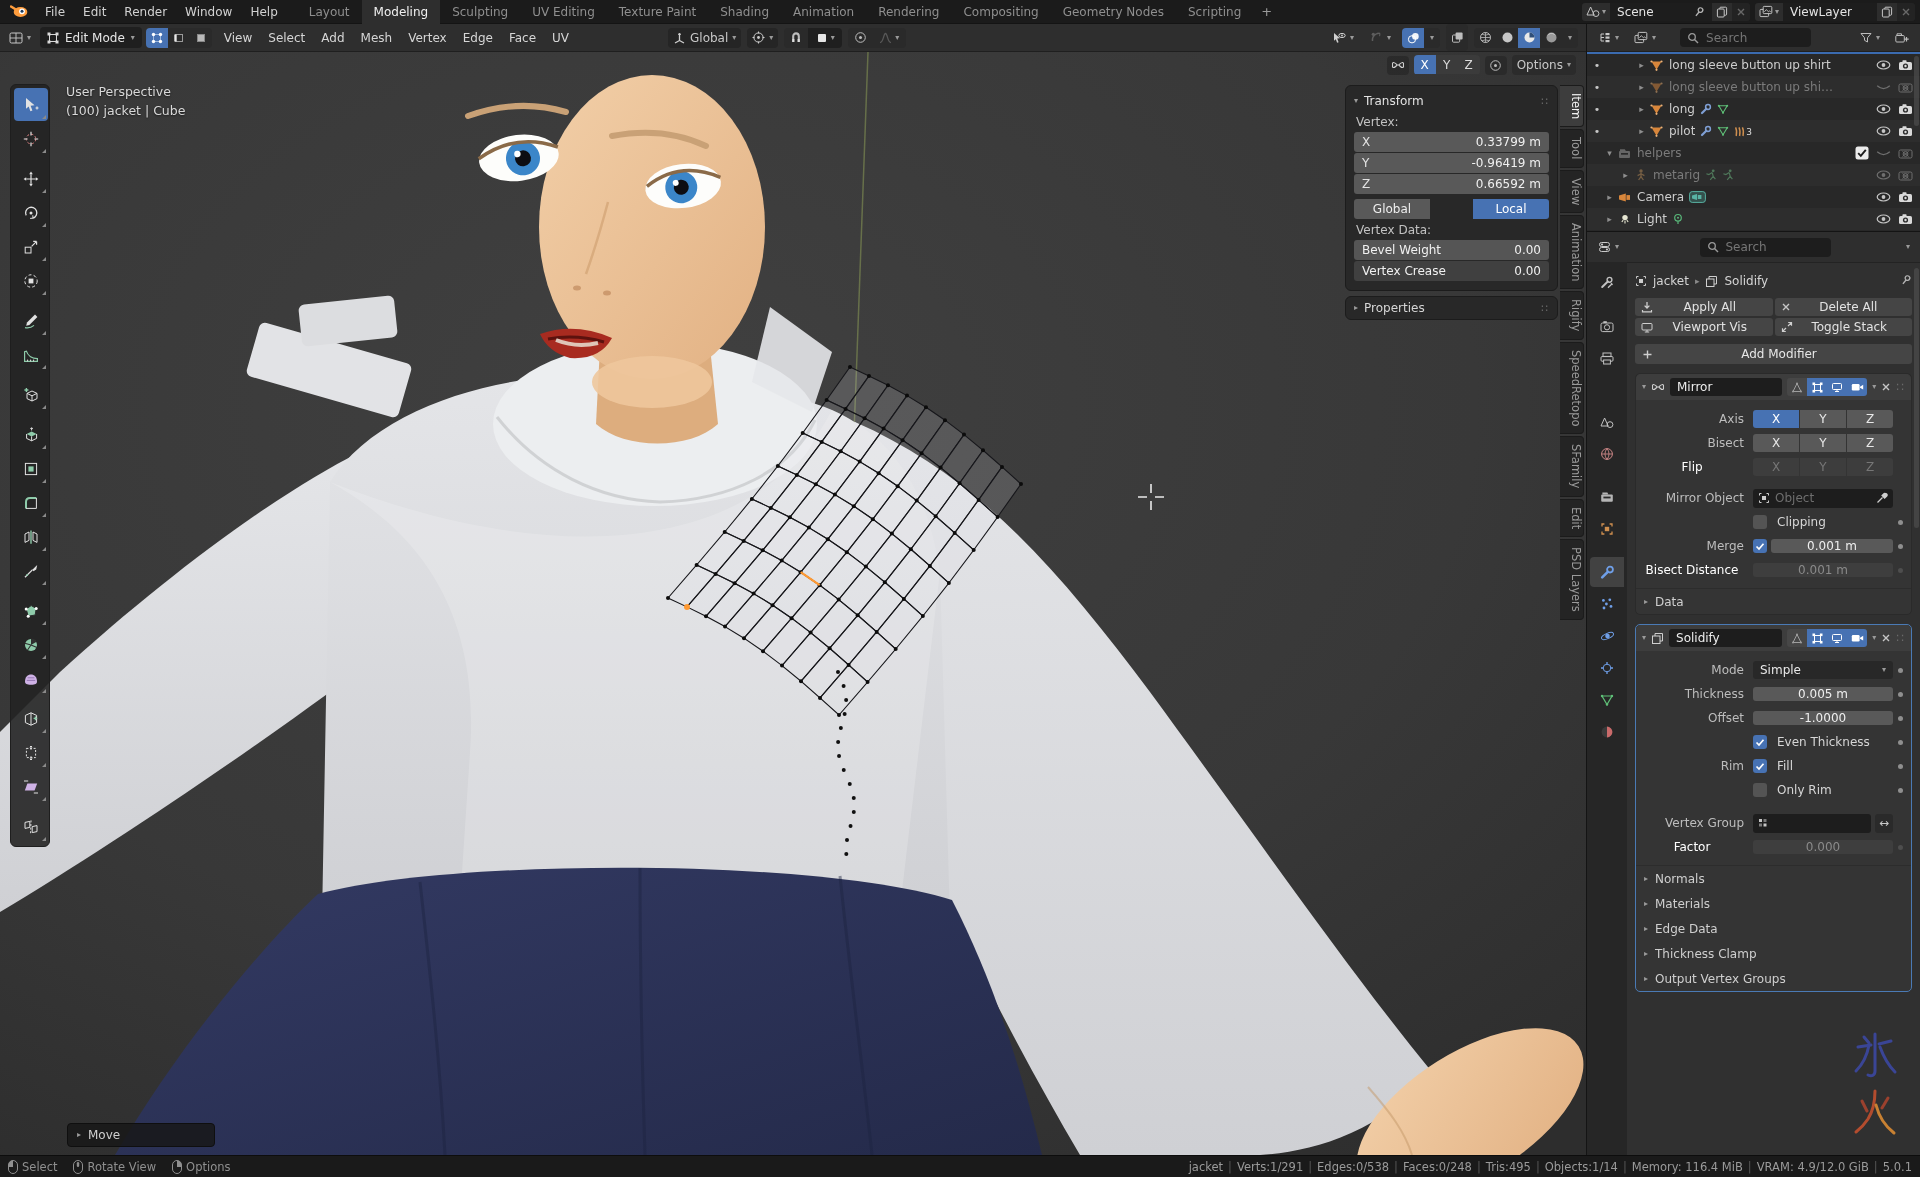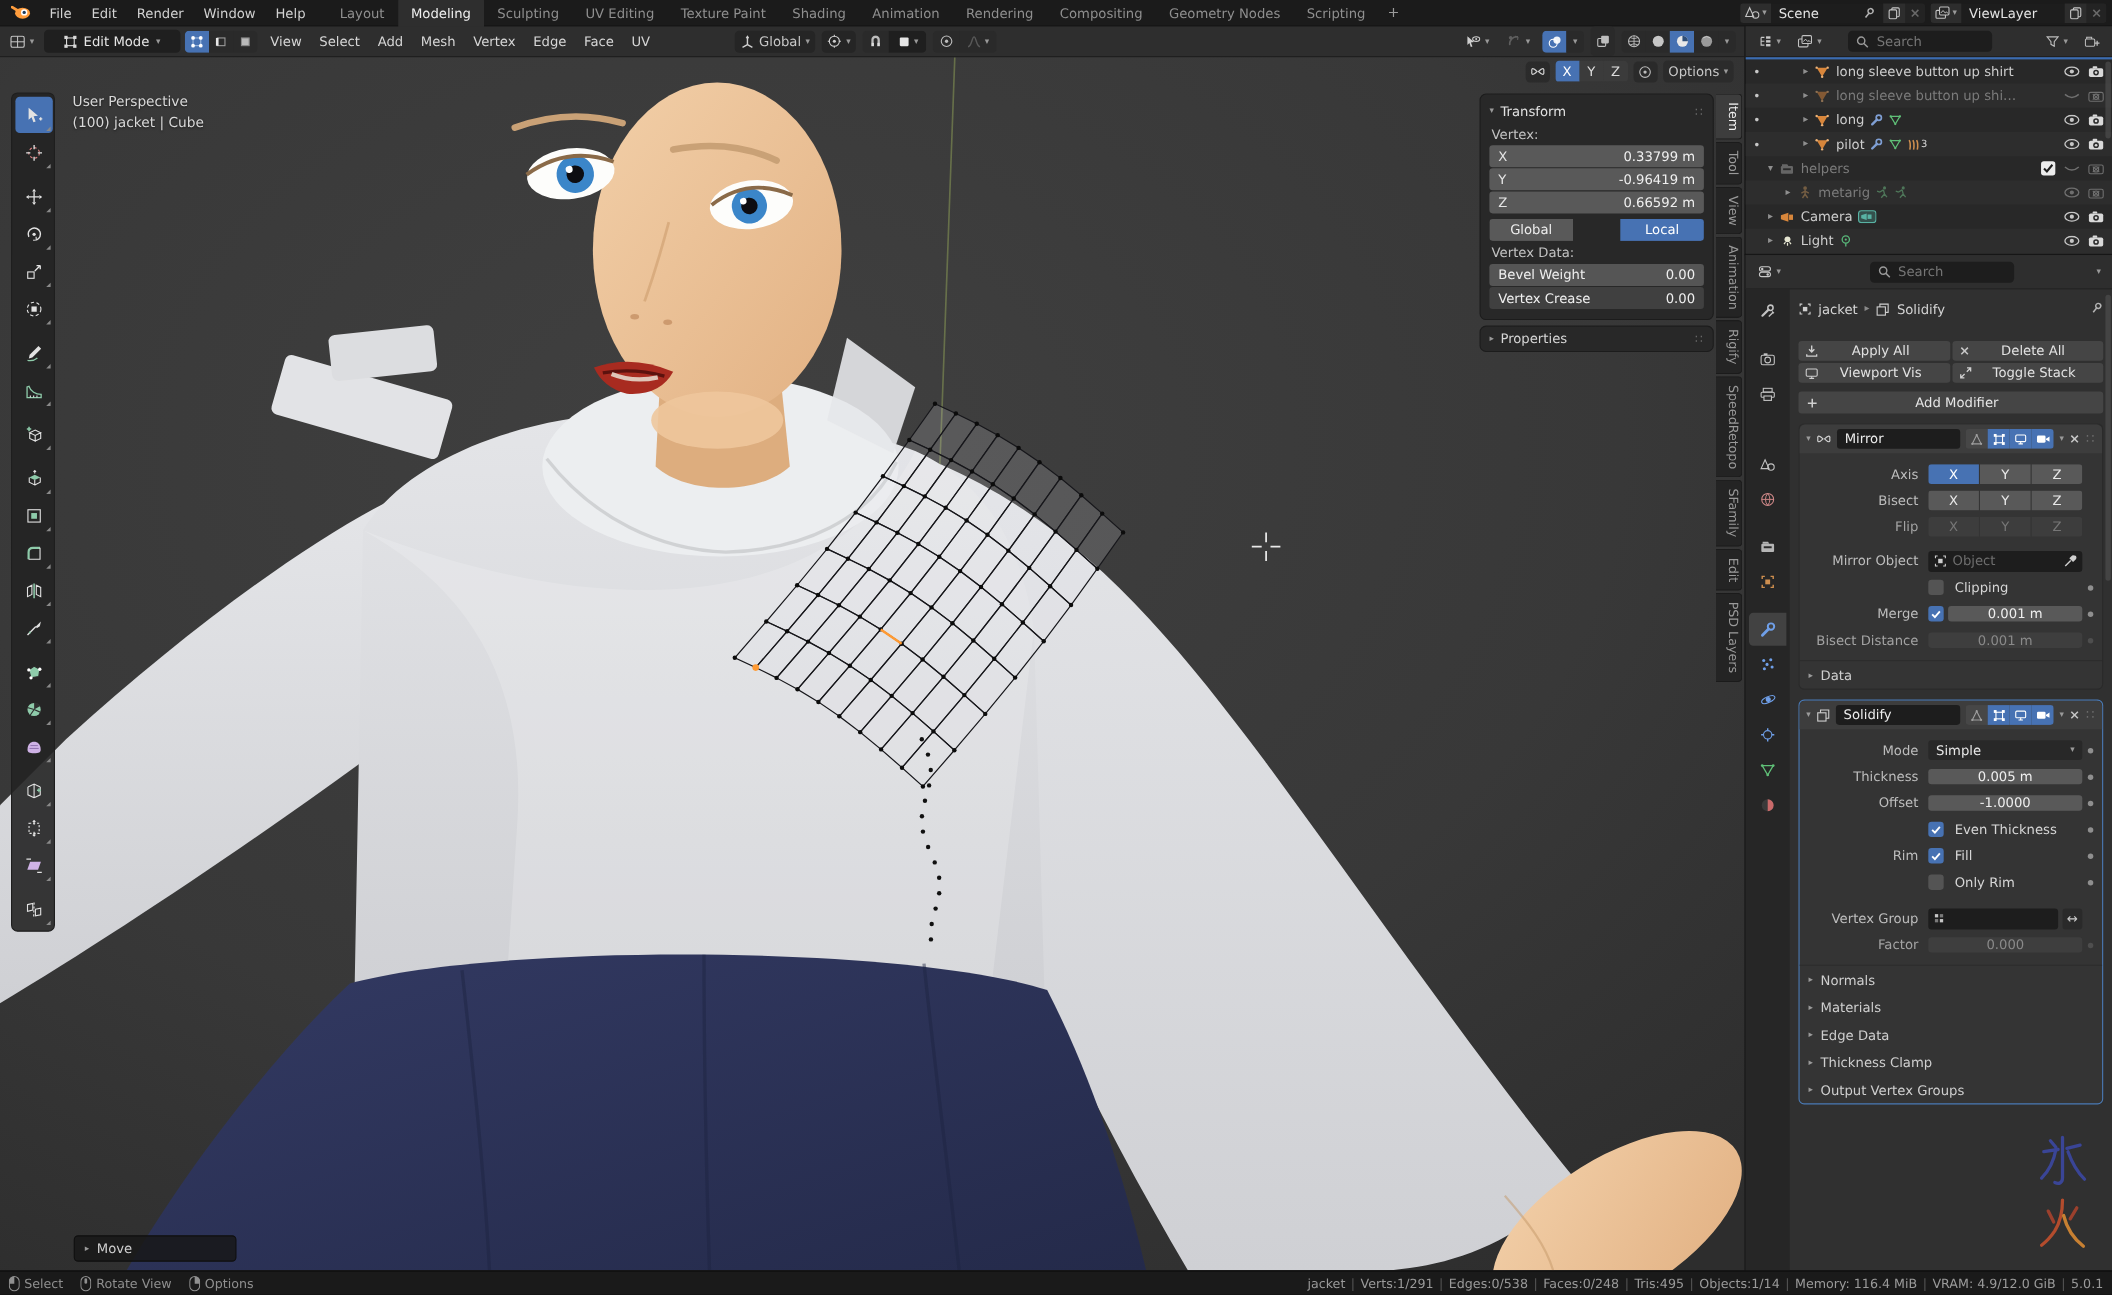--- a/index.html
+++ b/index.html
@@ -29,21 +29,21 @@
   .vh-left{position:absolute;left:4px;top:0;height:27px;display:flex;align-items:center;gap:4px;}
   .vh-mid{position:absolute;left:668px;top:0;height:27px;display:flex;align-items:center;gap:6px;}
   .vh-right{position:absolute;right:8px;top:0;height:27px;display:flex;align-items:center;gap:6px;}
   .chip{display:flex;align-items:center;gap:4px;background:#252525;border-radius:4px;height:20px;padding:0 5px;}
   .chip.clear{background:transparent;}
   .seg-group{display:flex;height:20px;border-radius:4px;overflow:hidden;}
   .seg{display:flex;align-items:center;justify-content:center;width:22px;height:100%;background:#2a2a2a;}
   .seg.on{background:#4772b3;}
   .seg.dim svg{opacity:.45;}
   .hmenu{padding:0 8px;color:#d6d6d6;}
-  .mode-dd{display:flex;align-items:center;gap:6px;background:#1f1f1f;border-radius:4px;height:21px;padding:0 18px;color:#e6e6e6;}
+  .mode-dd{display:flex;align-items:center;gap:6px;background:#1f1f1f;border-radius:4px;height:21px;padding:0 7px;color:#e6e6e6;}
   
   #viewport{position:absolute;left:0;top:52px;width:1586px;height:1103px;overflow:hidden;background:#333;}
   #vp-text{position:absolute;left:66px;top:30px;color:#d9d9d9;font-size:12.5px;line-height:19px;text-shadow:0 1px 2px rgba(0,0,0,.55);}
   #toolbar{position:absolute;left:10px;top:32px;width:40px;display:flex;flex-direction:column;gap:1px;
            background:rgba(35,35,35,.9);border-radius:6px;padding:3px;box-sizing:border-box;border:1px solid #1e1e1e;}
   .tool-btn{width:34px;height:33px;display:flex;align-items:center;justify-content:center;border-radius:4px;position:relative;}
   .tool-btn.active{background:#4772b3;}
   .tool-btn .corner{position:absolute;right:2px;bottom:2px;width:0;height:0;border-left:4px solid transparent;border-bottom:4px solid #8a8a8a;}
   .tool-gap{height:5px;}
   #sym-row{position:absolute;right:10px;top:3px;display:flex;align-items:center;gap:5px;}
@@ -96,36 +96,36 @@
   #props{position:absolute;left:1586px;top:232px;width:334px;height:923px;background:#303030;border-left:1px solid #141414;box-sizing:border-box;}
   #pr-header{height:30px;background:#2e2e2e;display:flex;align-items:center;gap:6px;padding:0 6px;border-bottom:1px solid #232323;}
   #pr-tabs{position:absolute;left:0;top:30px;width:40px;bottom:0;background:#262626;display:flex;flex-direction:column;align-items:center;padding-top:6px;gap:2px;}
   .ptab{width:34px;height:30px;display:flex;align-items:center;justify-content:center;border-radius:4px 0 0 4px;}
   .ptab.active{background:#424242;}
   .ptab-gap{height:9px;}
   #pr-content{position:absolute;left:40px;top:30px;right:0;bottom:0;padding:6px 8px 0 8px;box-sizing:border-box;}
   #breadcrumb{display:flex;align-items:center;gap:6px;height:26px;color:#d4d4d4;}
   .bc-sep{color:#8a8a8a;font-size:9px;}
   #bc-pin{margin-left:auto;}
-  #mt-grid{display:grid;grid-template-columns:1fr 1fr;gap:2px;margin-top:16px;}
+  #mt-grid{display:grid;grid-template-columns:1fr 1fr;gap:2px;margin-top:4px;}
   .mt-btn{height:18px;background:#454545;border-radius:3px;display:flex;align-items:center;padding:0 6px;color:#e2e2e2;}
   .mt-btn span{flex:1;text-align:center;}
   #add-mod{margin-top:8px;height:20px;background:#454545;border-radius:3px;display:flex;align-items:center;padding:0 7px;color:#e6e6e6;}
   #add-mod span{flex:1;text-align:center;}
   .mod-panel{margin-top:9px;background:#343434;border-radius:5px;border:1px solid #2a2a2a;}
   .mod-panel.active{border:1px solid #4a7ab5;}
   .mod-head{height:26px;background:#3d3d3d;border-radius:5px 5px 0 0;display:flex;align-items:center;gap:5px;padding:0 6px;}
   .mod-name{flex:1;height:18px;background:#1d1d1d;border-radius:3px;display:flex;align-items:center;padding:0 7px;color:#ededed;min-width:0;}
   .tg-group{display:flex;height:18px;border-radius:3px;overflow:hidden;}
   .tg{width:20px;display:flex;align-items:center;justify-content:center;background:#474747;}
   .tg.on{background:#4772b3;}
   .mod-body{padding:7px 4px 6px 4px;}
   .prow{display:flex;align-items:center;height:24px;}
   .plab{width:104px;text-align:right;padding-right:9px;color:#bdbdbd;flex:0 0 auto;}
-  .plab.dim{color:#a3a3a3;}
+  .plab.dim{color:#ffffff;text-align:center;}
   .pctl{flex:1;display:flex;align-items:center;gap:4px;min-width:0;}
   .pdot{width:14px;display:flex;justify-content:center;align-items:center;}
   .pdot i{width:5px;height:5px;border-radius:50%;background:#8f8f8f;display:block;}
   .pdot i.dim{background:#4e4e4e;}
   .tri-group{display:flex;flex:1;border-radius:3px;overflow:hidden;}
   .tri-btn{flex:1;height:18px;display:flex;align-items:center;justify-content:center;background:#595959;color:#e8e8e8;margin-right:1px;}
   .tri-btn:last-child{margin-right:0;}
   .tri-btn.on{background:#4772b3;color:#fff;}
   .tri-btn.dis{background:#3d3d3d;color:#767676;}
   .slider{flex:1;height:14px;background:#595959;border-radius:3px;display:flex;align-items:center;justify-content:center;color:#efefef;}

